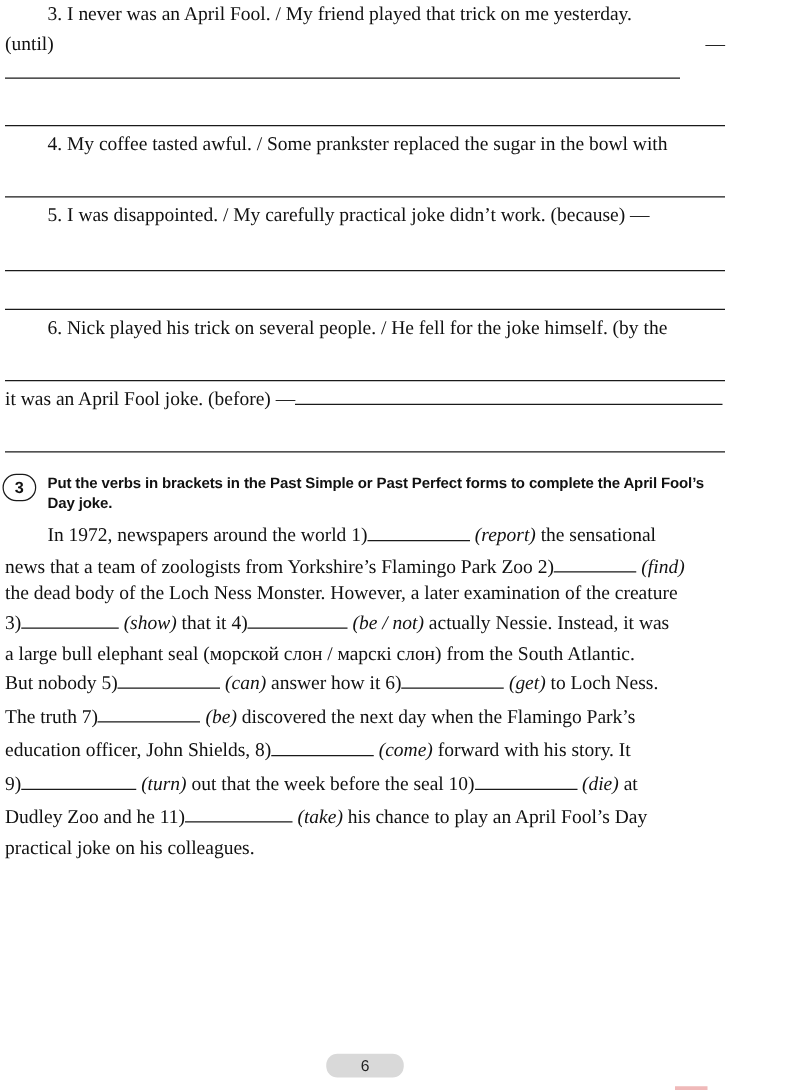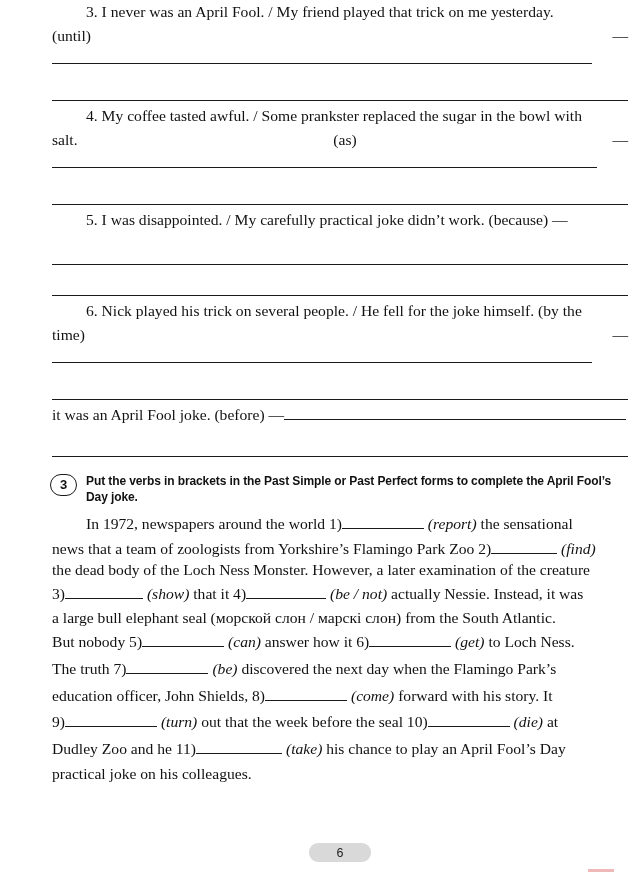--- a/index.html
+++ b/index.html
@@ -14,21 +14,20 @@
     color: #111111;
     position: relative;
     overflow: hidden;
   }
   .page {
     position: relative;
     width: 584px;
     height: 872px;
     box-sizing: border-box;
     padding: 0 2px;
-    margin-left: 48px;
   }
 
   
   .qitem {
     font-size: 15.6px;
     line-height: 1.52;
     text-align: justify;
     margin: 0 0 2px 0;
     padding: 0 2px;
   }
@@ -143,42 +142,36 @@
       <span>(until) —</span><span class="rule" style="width: 540px;"></span>
     </div>
   </div>
   <div class="blankline"></div>
 
   <div class="qitem">
     <div class="first-line">
       <span>4.</span>
       <span>My coffee tasted awful. / Some prankster replaced the sugar in the bowl with</span>
     </div>
-    <div>
-      <span>salt. (as) —</span><span class="rule" style="width: 545px;"></span>
-    </div>
   </div>
   <div class="blankline"></div>
 
   <div class="qitem">
     <div class="first-line">
       <span>5.</span>
       <span>I was disappointed. / My carefully practical joke didn’t work. (because) —</span>
     </div>
   </div>
   <div class="blankline" style="height:30px;"></div>
   <div class="blankline"></div>
 
   <div class="qitem">
     <div class="first-line">
       <span>6.</span>
       <span>Nick played his trick on several people. / He fell for the joke himself. (by the</span>
-    </div>
-    <div>
-      <span>time) —</span><span class="rule" style="width: 540px;"></span>
     </div>
   </div>
   <div class="blankline"></div>
 
   <div class="qitem">
     <div>
       <span>it was an April Fool joke. (before) —</span><span class="rule" style="width: 342px;"></span>
     </div>
   </div>
   <div class="blankline"></div>

